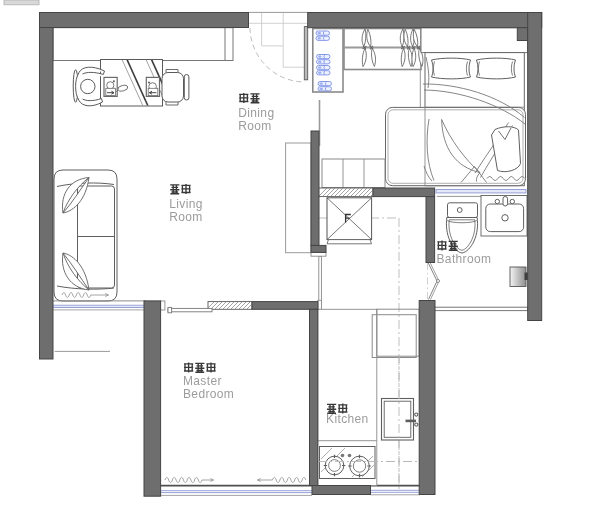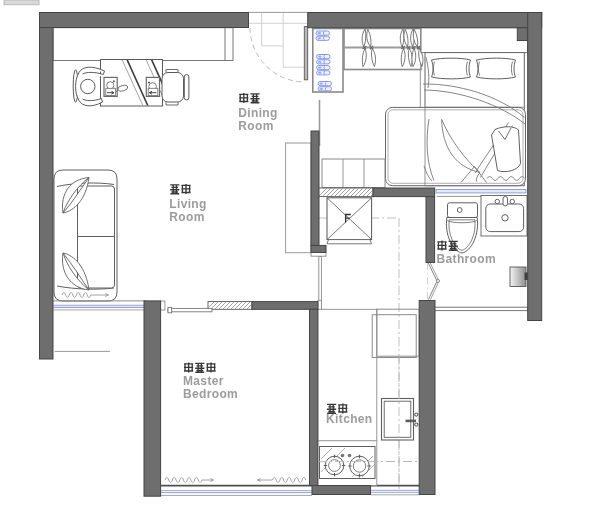--- a/index.html
+++ b/index.html
@@ -1,16 +1,16 @@
 <!DOCTYPE html>
 <html><head>
 <meta charset="utf-8">
 <style>
 html,body{margin:0;padding:0;background:#fff;}
-#plan{width:508px;height:507px;position:relative;font-family:"Liberation Sans",sans-serif;font-weight:bold;}
+#plan{width:508px;height:507px;position:relative;font-family:"Liberation Sans",sans-serif;}
 text{font-family:"Liberation Sans",sans-serif;}
 .en{fill:#9c9c9c;font-size:12px;letter-spacing:0.35px;}
 </style>
 </head>
 <body>
 <div id="plan">
 <svg width="600" height="507" viewBox="0 0 600 507">
 <rect width="600" height="507" fill="#ffffff"></rect>
 
 <defs>

